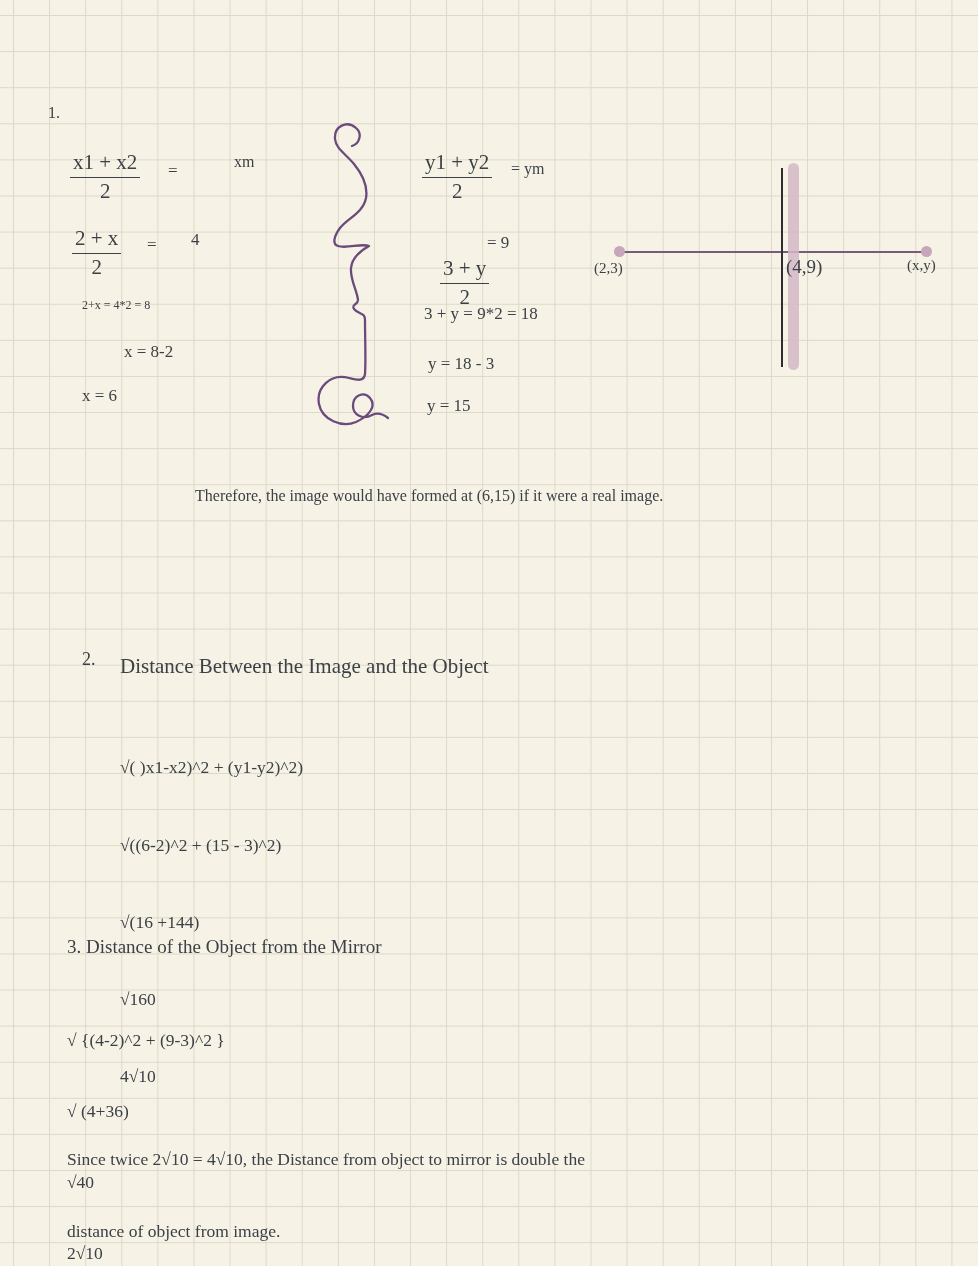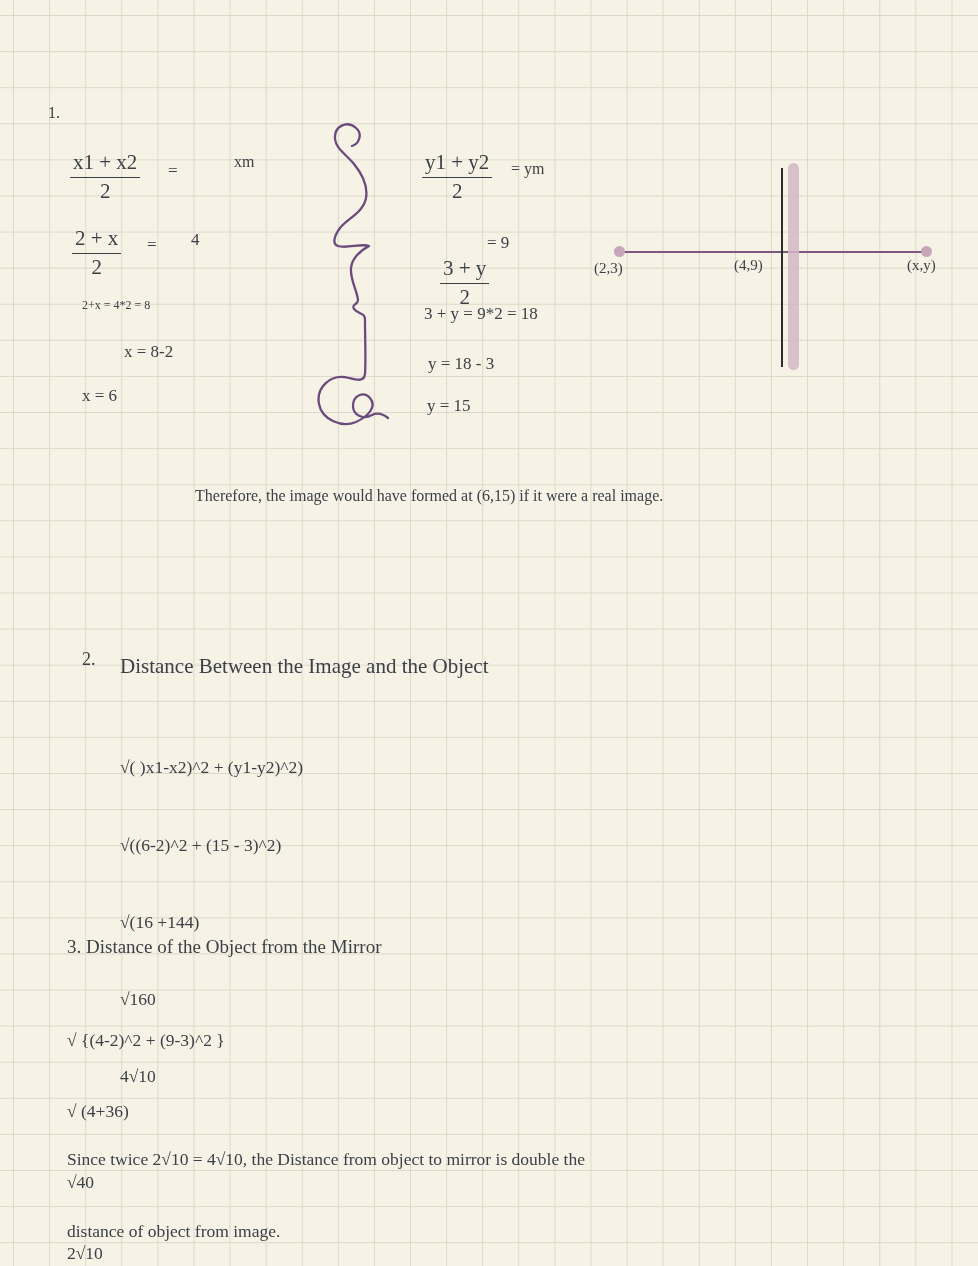--- a/index.html
+++ b/index.html
@@ -93,21 +93,21 @@
              C 78 294 83 296 88 300" fill="none" stroke="#6b4a7c" stroke-width="2.3" stroke-linecap="round" stroke-linejoin="round"></path>
   </svg>
 
   <div>
     <div class="ray" style="left:619px; top:251px; width:309px;"></div>
     <div class="dot" style="left:614px; top:246px;"></div>
     <div class="dot" style="left:921px; top:246px;"></div>
     <div class="mirror-black" style="left:781px; top:168px; height:199px;"></div>
     <div class="mirror-pink" style="left:788px; top:163px; height:207px;"></div>
     <div class="t" style="left:594px; top:259px; font-size:15px;text-align:center;">(2,3)</div>
-    <div class="t" style="left:734px; top:256px; font-size:15px;">(4,9)</div>
+    <div class="t" style="left:786px; top:256px; font-size:19px;">(4,9)</div>
     <div class="t" style="left:907px; top:256px; font-size:15px;">(x,y)</div>
   </div>
 
   <div class="t" style="left:82px; top:649px; font-size:18px;">2.</div>
   <div class="t" style="left:120px; top:654px; font-size:21px;">Distance Between the Image and the Object</div>
 
   <div class="t steps" style="left:120px; top:704px; font-size:17.5px; line-height:25.7px;">
     <div>√( )x1-x2)^2 + (y1-y2)^2)</div>
     <div>√((6-2)^2 + (15 - 3)^2)</div>
     <div>√(16 +144)</div>

